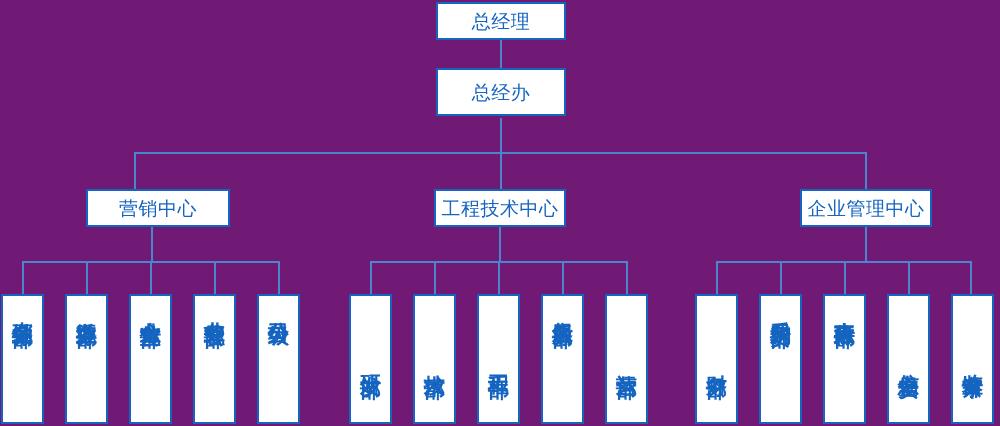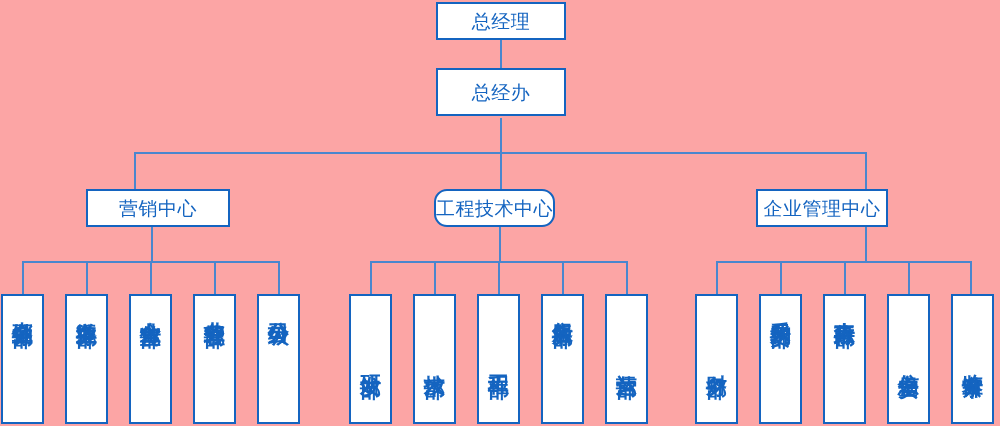--- a/index.html
+++ b/index.html
@@ -4,21 +4,21 @@
 <style>
   html,body{margin:0;padding:0;background:#ffffff;}
   body{
     font-family:"DejaVu Sans","Liberation Sans",sans-serif;
     -webkit-font-smoothing:antialiased;
   }
   #chart{
     position:relative;
     width:1000px;
     height:426px;
-    background:#fca5a5;
+    background:#701a75;
     overflow:hidden;
   }
   
   .node{
     position:absolute;
     box-sizing:border-box;
     background:#ffffff;
     border:2px solid #1464c0;
     display:flex;
     align-items:center;
@@ -76,24 +76,24 @@
 
   <div class="line v" style="left:500px;top:118px;width:2px;height:34px;"></div>
   <div class="line h" style="left:134px;top:152px;width:733px;height:2px;"></div>
   <div class="line v" style="left:134px;top:152px;width:2px;height:37px;"></div>
   <div class="line v" style="left:500px;top:152px;width:2px;height:37px;"></div>
   <div class="line v" style="left:865px;top:152px;width:2px;height:37px;"></div>
 
   <div class="node h" style="left:86px;top:189px;width:144px;height:38px;">
     <span>营销中心</span>
   </div>
-  <div class="node h" style="left:434px;top:189px;width:121px;height:38px;border-radius:13px;">
+  <div class="node h" style="left:434px;top:189px;width:132px;height:38px;">
     <span>工程技术中心</span>
   </div>
-  <div class="node h" style="left:756px;top:189px;width:132px;height:38px;">
+  <div class="node h" style="left:800px;top:189px;width:132px;height:38px;">
     <span>企业管理中心</span>
   </div>
 
   <div class="line v" style="left:151px;top:227px;width:2px;height:35px;"></div>
   <div class="line h" style="left:22px;top:261px;width:258px;height:2px;"></div>
   <div class="line v" style="left:22px;top:261px;width:2px;height:34px;"></div>
   <div class="line v" style="left:86px;top:261px;width:2px;height:34px;"></div>
   <div class="line v" style="left:150px;top:261px;width:2px;height:34px;"></div>
   <div class="line v" style="left:214px;top:261px;width:2px;height:34px;"></div>
   <div class="line v" style="left:278px;top:261px;width:2px;height:34px;"></div>

